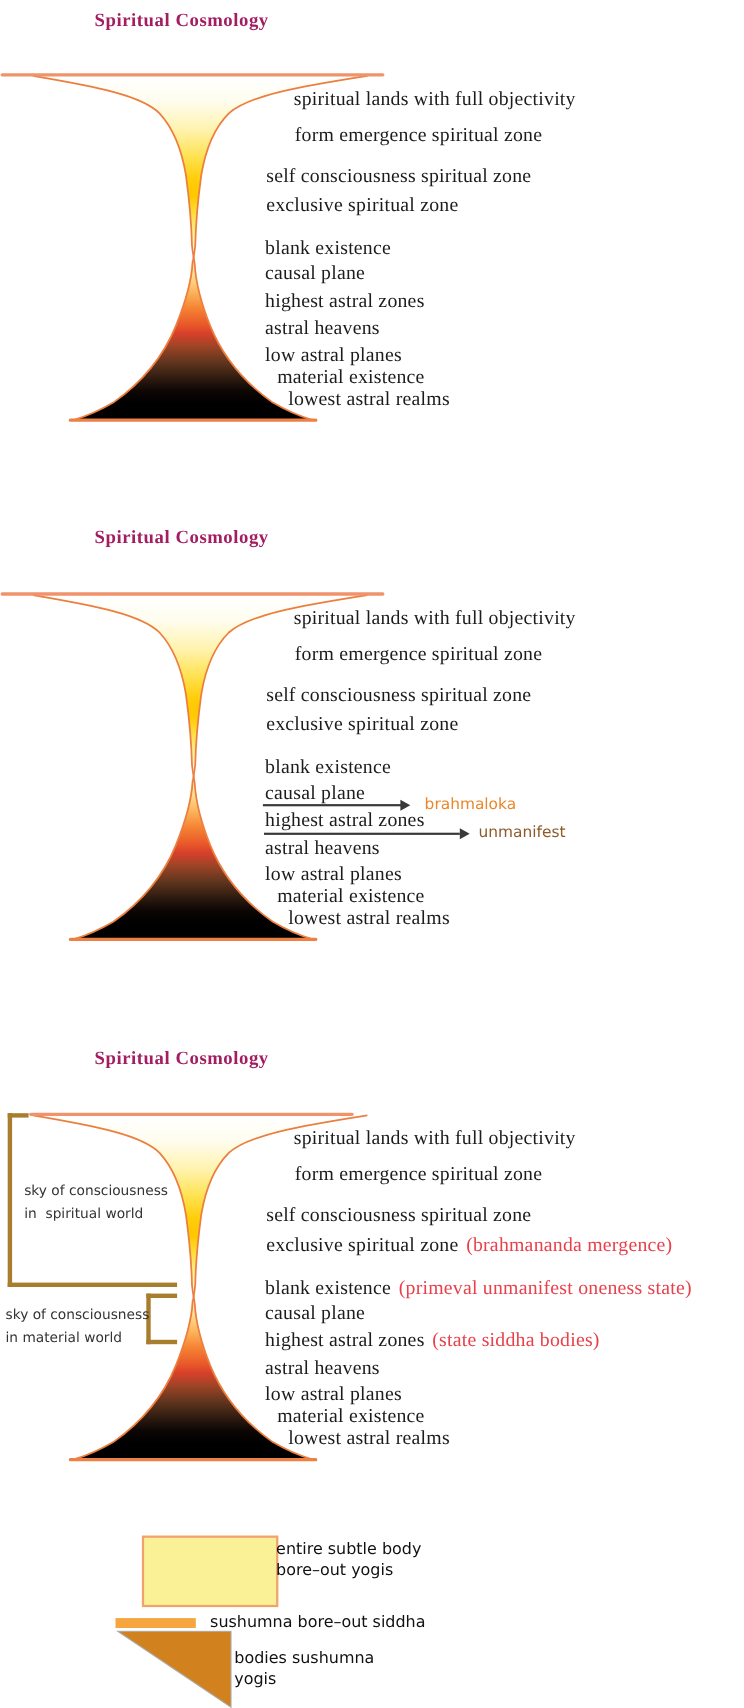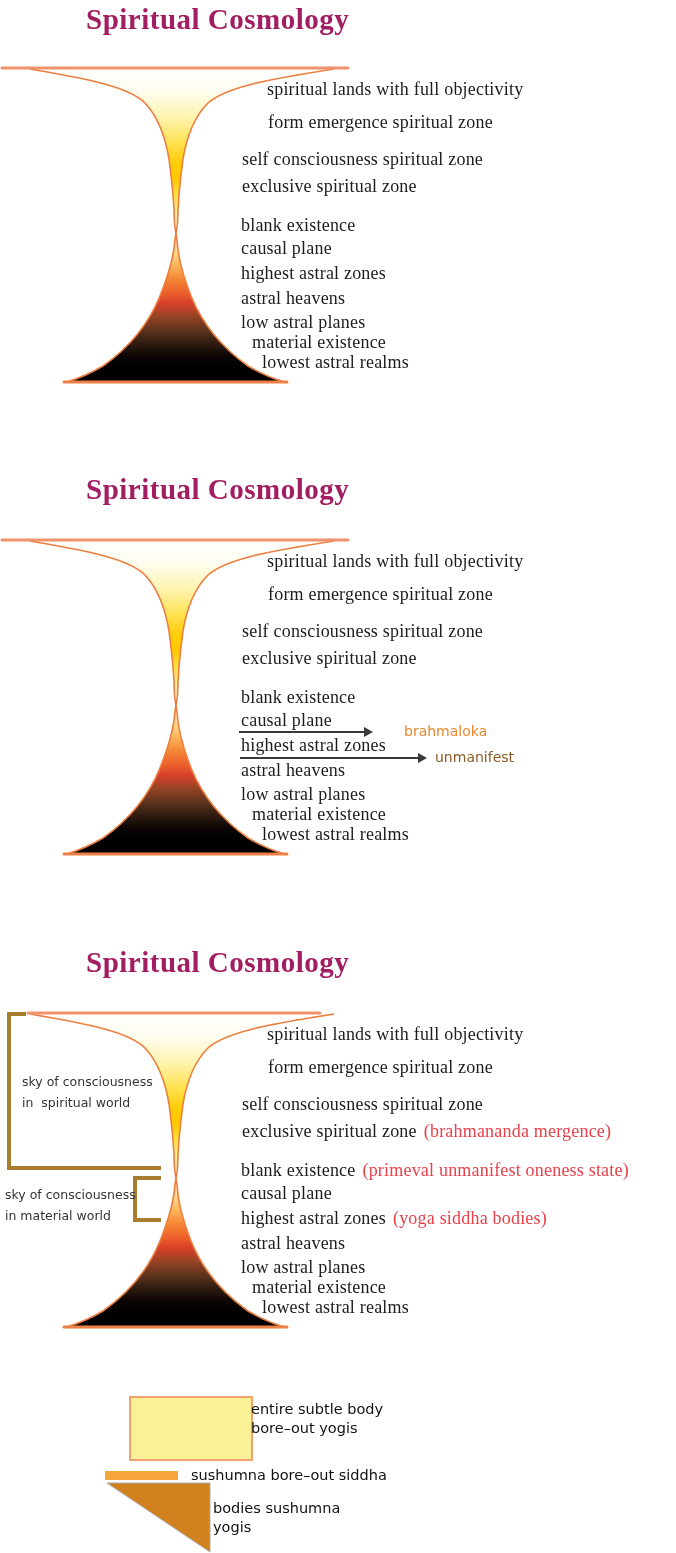--- a/index.html
+++ b/index.html
@@ -1,18 +1,18 @@
 <!DOCTYPE html>
 <html><head>
 <meta charset="utf-8">
 <style>
   html,body{margin:0;padding:0;background:#ffffff;}
   #canvas{position:relative;width:676px;height:1553px;background:#ffffff;overflow:hidden;
           font-family:"Liberation Serif", serif;}
-  .title{position:absolute;left:86px;font-size:29px;line-height:30px;color:#A21D62;
+  .title{position:absolute;left:86px;font-size:17px;line-height:30px;color:#A21D62;
          font-weight:600;letter-spacing:.5px;white-space:nowrap;}
   .hourglass{position:absolute;left:0;}
   .lbl{position:absolute;font-size:18px;line-height:24px;color:#1c1c1c;white-space:nowrap;
        letter-spacing:.2px;}
   .note{color:#E8414B;margin-left:7px;}
   .arrow-line{position:absolute;height:2px;background:#3a3a3a;}
   .arrow-head{position:absolute;width:0;height:0;border-top:5px solid transparent;
               border-bottom:5px solid transparent;border-left:9px solid #3a3a3a;}
   .loka{position:absolute;font-family:"DejaVu Sans", sans-serif;font-size:14px;line-height:18px;white-space:nowrap;}
   .loka.orange{color:#E8872B;}
@@ -127,21 +127,21 @@
   <div class="lbl" style="left:241px;top:685px">blank existence</div>
   <div class="lbl" style="left:241px;top:708px">causal plane</div>
   <div class="lbl" style="left:241px;top:733px">highest astral zones</div>
   <div class="lbl" style="left:241px;top:758px">astral heavens</div>
   <div class="lbl" style="left:241px;top:782px">low astral planes</div>
   <div class="lbl" style="left:252px;top:802px">material existence</div>
   <div class="lbl" style="left:262px;top:822px">lowest astral realms</div>
 
   <div class="arrow-line" style="left:239px;top:731px;width:126px"></div>
   <div class="arrow-head" style="left:364px;top:727px"></div>
-  <div class="loka orange" style="left:404px;top:722px">brahmaloka</div>
+  <div class="loka orange" style="left:386px;top:722px">brahmaloka</div>
 
   <div class="arrow-line" style="left:240px;top:757px;width:178px"></div>
   <div class="arrow-head" style="left:418px;top:753px"></div>
   <div class="loka brown" style="left:435px;top:748px">unmanifest</div>
 
   <div class="title" style="top:947px">Spiritual Cosmology</div>
 
   <svg class="hourglass" style="top:1005px" width="676" height="340" viewBox="0 0 676 340">
     <defs>
       <linearGradient id="gTop3" gradientUnits="userSpaceOnUse" x1="0" y1="10" x2="0" y2="170">
@@ -189,21 +189,21 @@
   <div class="bracket-part" style="left:133px;top:1218px;width:28px;height:4px"></div>
   <div class="sky-label" style="left:5px;top:1184px">sky of consciousness
 in material world</div>
 
   <div class="lbl" style="left:267px;top:1022px"><span>spiritual lands with full objectivity</span><span class="note"></span></div>
   <div class="lbl" style="left:268px;top:1055px"><span>form emergence spiritual zone</span><span class="note"></span></div>
   <div class="lbl" style="left:242px;top:1092px"><span>self consciousness spiritual zone</span><span class="note"></span></div>
   <div class="lbl" style="left:241px;top:1158px"><span>blank existence</span><span class="note">(primeval unmanifest oneness state)</span></div>
   <div class="lbl" style="left:242px;top:1119px"><span>exclusive spiritual zone</span><span class="note">(brahmananda mergence)</span></div>
   <div class="lbl" style="left:241px;top:1181px"><span>causal plane</span><span class="note"></span></div>
-  <div class="lbl" style="left:241px;top:1206px"><span>highest astral zones</span><span class="note">(yoga siddha bodies)</span></div>
+  <div class="lbl" style="left:241px;top:1206px"><span>highest astral zones</span><span class="note">(state siddha bodies)</span></div>
   <div class="lbl" style="left:241px;top:1231px"><span>astral heavens</span><span class="note"></span></div>
   <div class="lbl" style="left:241px;top:1255px"><span>low astral planes</span><span class="note"></span></div>
   <div class="lbl" style="left:252px;top:1275px"><span>material existence</span><span class="note"></span></div>
   <div class="lbl" style="left:262px;top:1295px"><span>lowest astral realms</span><span class="note"></span></div>
 
   <div class="legend-box"></div>
   <div class="legend-text center" style="left:251px;top:1400px;width:140px">entire subtle body
 bore–out yogis</div>
 
   <div class="legend-bar"></div>

